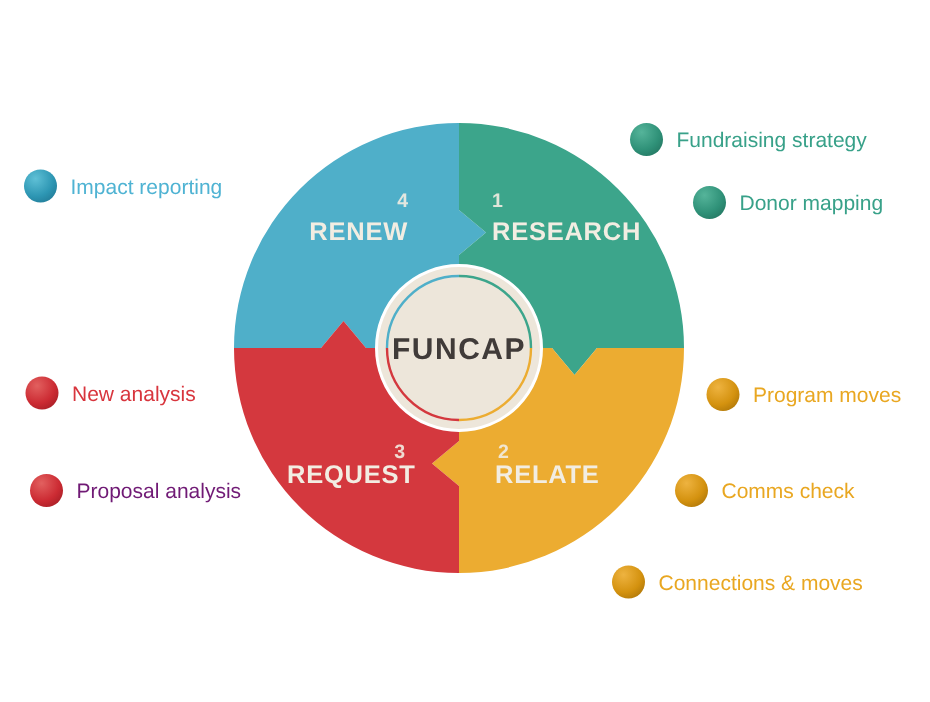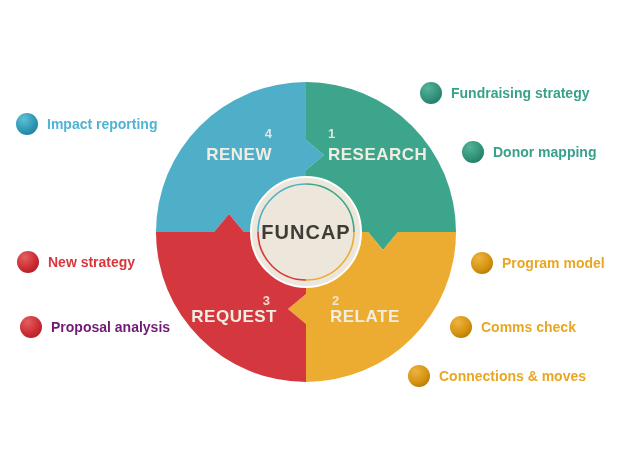--- a/index.html
+++ b/index.html
@@ -41,21 +41,21 @@
     letter-spacing: 1px;
     fill: #403B39;
   }
   .callout {
     position: absolute;
     display: flex;
     align-items: center;
     white-space: nowrap;
   }
   .callout .txt {
-    font-weight: bold;
+    font-weight: normal;
     font-size: 14px;
     line-height: 22px;
   }
   .sphere {
     width: 22px;
     height: 22px;
     border-radius: 50%;
     margin-right: 9px;
     flex: 0 0 auto;
   }
@@ -106,43 +106,43 @@
   <div class="callout" style="left:16px; top:113px;">
     <span class="sphere c-teal"></span>
     <span class="txt" style="color: rgb(79, 179, 211);">Impact reporting</span>
   </div>
 
   <div class="callout" style="left:420px; top:82px;">
     <span class="sphere c-green"></span>
     <span class="txt" style="color: rgb(56, 161, 137);">Fundraising strategy</span>
   </div>
 
-  <div class="callout" style="left:462px; top:141px;justify-content:flex-end;">
+  <div class="callout" style="left:462px; top:124px;justify-content:flex-end;">
     <span class="sphere c-green"></span>
     <span class="txt" style="color: rgb(56, 161, 137);">Donor mapping</span>
   </div>
 
   <div class="callout" style="left:17px; top:251px;">
     <span class="sphere c-red"></span>
-    <span class="txt" style="color: rgb(216, 53, 61);">New strategy</span>
+    <span class="txt" style="color: rgb(216, 53, 61);">New analysis</span>
   </div>
 
   <div class="callout" style="left:20px; top:316px;">
     <span class="sphere c-red"></span>
     <span class="txt" style="color: #701a75;">Proposal analysis</span>
   </div>
 
   <div class="callout" style="left:471px; top:252px;">
     <span class="sphere c-gold"></span>
-    <span class="txt" style="color: rgb(233, 167, 33);">Program model</span>
+    <span class="txt" style="color: rgb(233, 167, 33);">Program moves</span>
   </div>
 
   <div class="callout" style="left:450px; top:316px;align-items:center;">
     <span class="sphere c-gold"></span>
     <span class="txt" style="color: rgb(233, 167, 33);">Comms check</span>
   </div>
 
-  <div class="callout" style="left:408px; top:365px;justify-content:space-between;">
+  <div class="callout" style="left:408px; top:377px;justify-content:space-between;">
     <span class="sphere c-gold"></span>
     <span class="txt" style="color: rgb(233, 167, 33);">Connections &amp; moves</span>
   </div>
 
 </div>
 
 </body></html>

